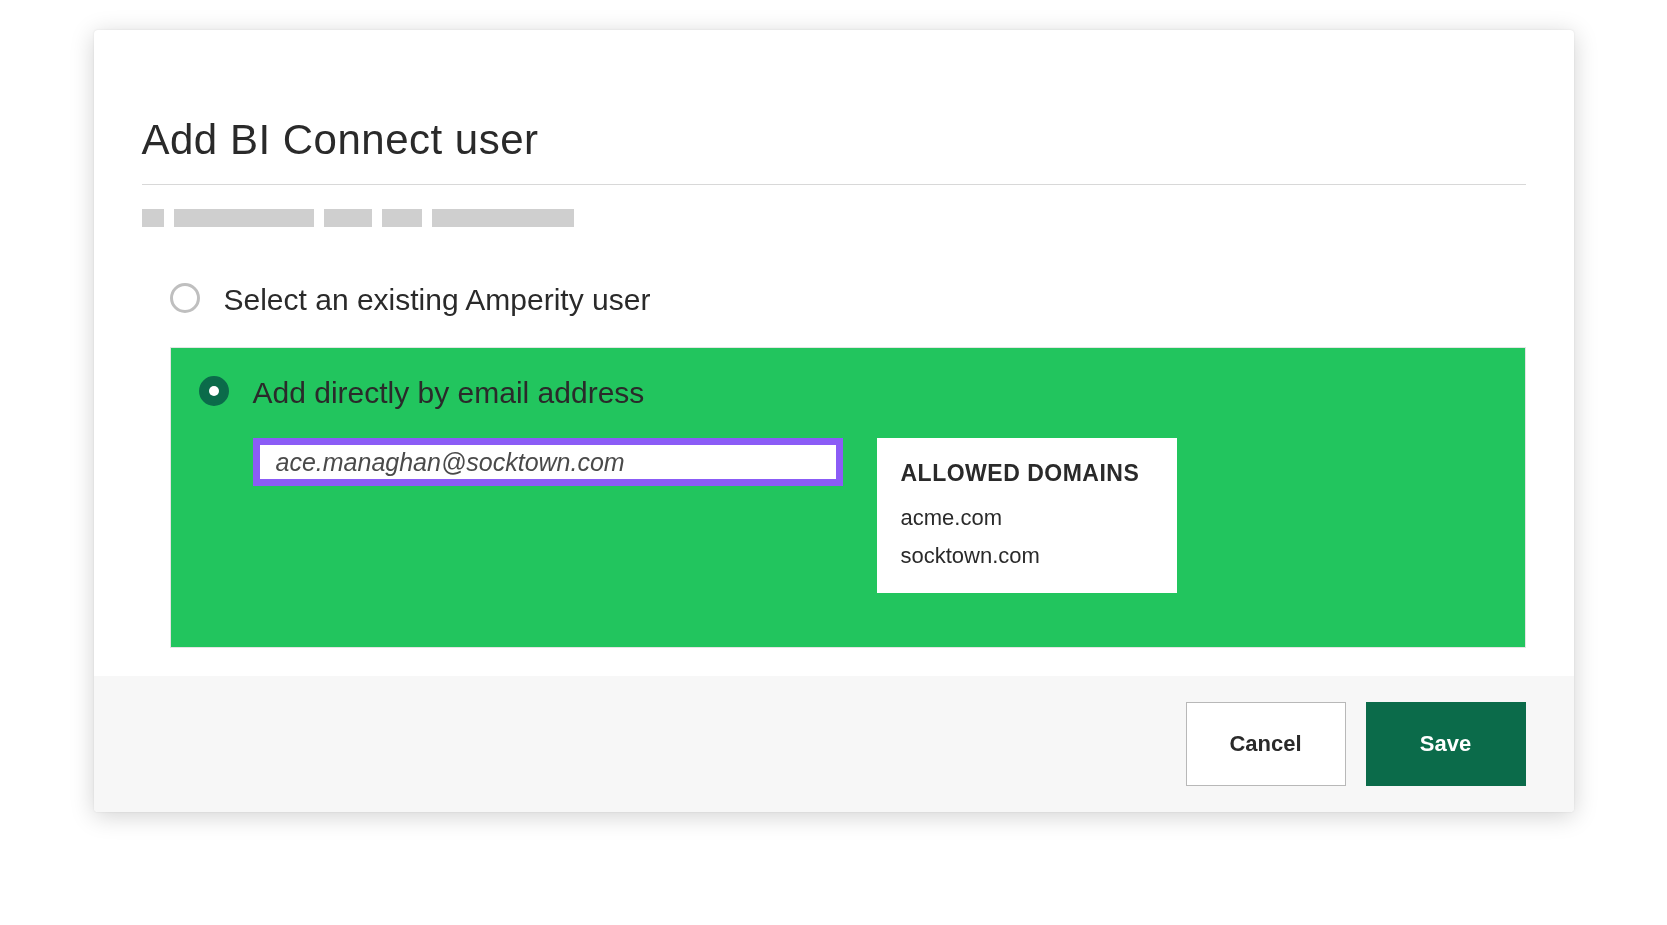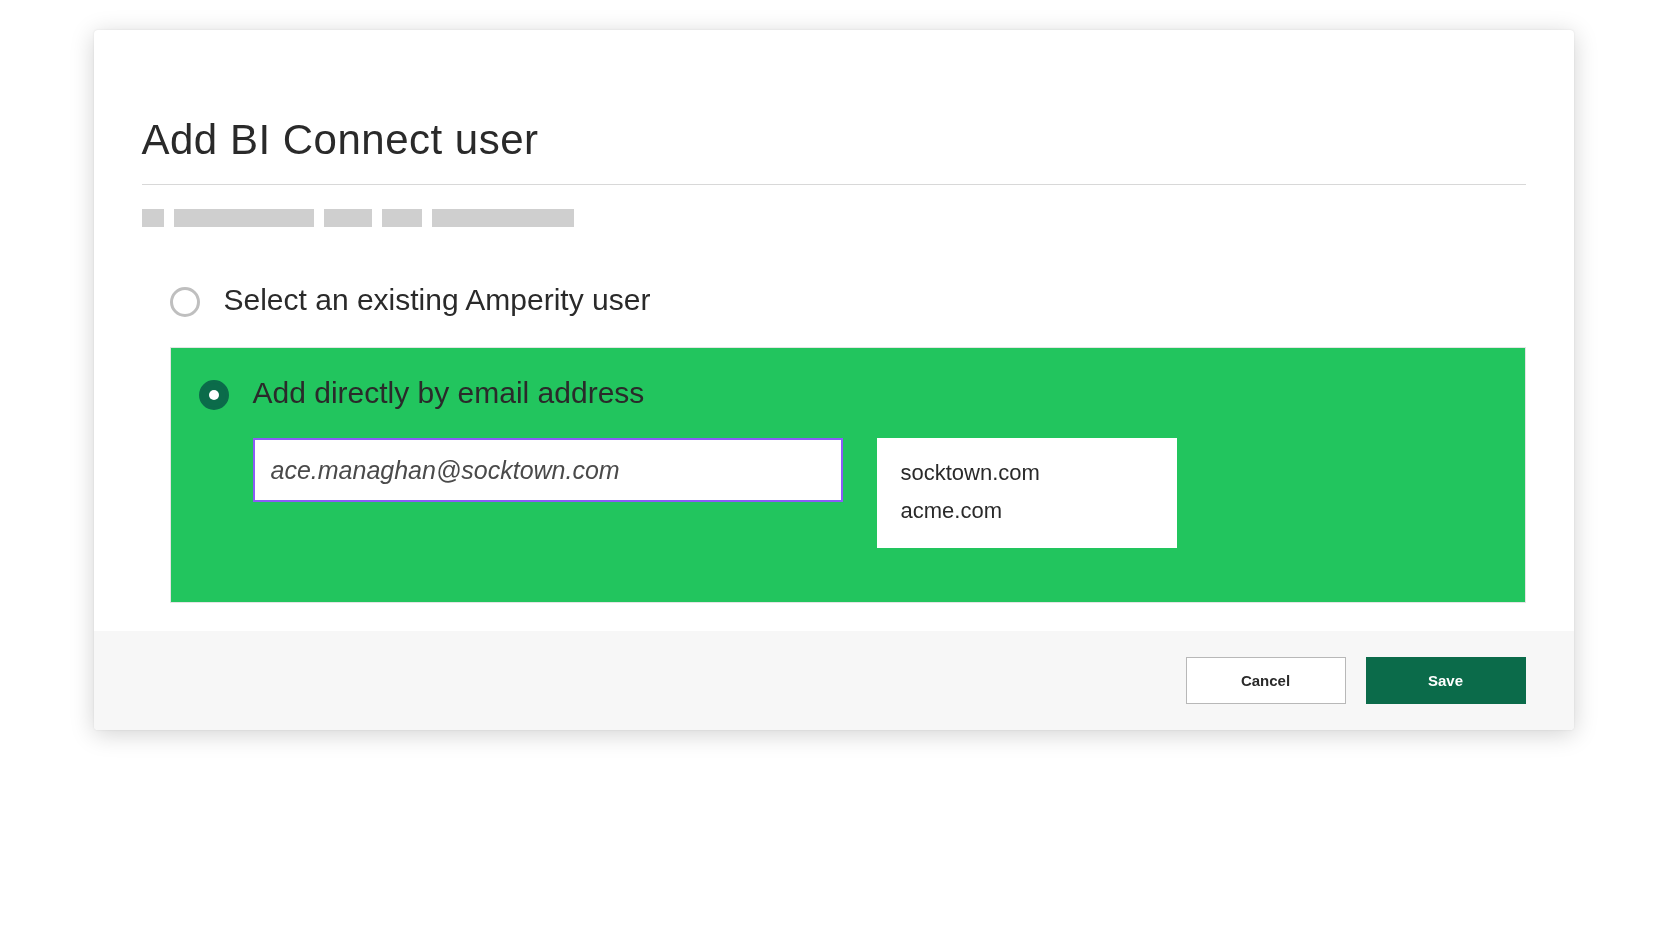--- a/index.html
+++ b/index.html
@@ -51,21 +51,21 @@
     .ph-bar.b3 { width: 48px; }
     .ph-bar.b4 { width: 40px; }
     .ph-bar.b5 { width: 142px; }
 
     .options {
       padding-left: 28px;
     }
 
     .radio-row {
       display: flex;
-      align-items: flex-end;
+      align-items: flex-start;
       gap: 24px;
       margin-bottom: 30px;
     }
     .radio-circle {
       width: 30px;
       height: 30px;
       border: 3px solid #bfbfbf;
       border-radius: 50%;
       flex-shrink: 0;
       cursor: pointer;
@@ -102,26 +102,26 @@
     }
 
     .panel-content {
       display: flex;
       gap: 34px;
       padding-left: 54px;
       align-items: flex-start;
     }
     .email-input {
       width: 590px;
-      height: 64px;
+      height: 48px;
       font-size: 25px;
       font-style: italic;
       color: #4a4a4a;
       padding: 0 16px;
-      border: 2px solid #8b5cf6;
+      border: 7px solid #8b5cf6;
       background: #ffffff;
       outline: none;
     }
     .domains-card {
       background: #ffffff;
       padding: 22px 30px 24px 24px;
       min-width: 300px;
     }
     .domains-heading {
       font-size: 23px;
@@ -140,23 +140,23 @@
     }
 
     .modal-footer {
       background: #f7f7f7;
       padding: 26px 48px;
       display: flex;
       justify-content: flex-end;
       gap: 20px;
     }
     .btn {
-      font-size: 15px;
+      font-size: 22px;
       font-weight: 600;
-      padding: 14px 38px;
+      padding: 28px 38px;
       border: none;
       cursor: pointer;
       min-width: 160px;
     }
     .btn-cancel {
       background: #ffffff;
       color: #2a2a2a;
       border: 1px solid #b8b8b8;
     }
     .btn-save {
@@ -190,22 +190,23 @@
       <div class="selected-panel">
         <div class="radio-row">
           <div class="radio-circle selected"></div>
           <div class="radio-label">Add directly by email address</div>
         </div>
 
         <div class="panel-content">
           <input type="text" class="email-input" value="ace.managhan@socktown.com" style="">
 
           <div class="domains-card">
+            <div class="domains-heading">ALLOWED DOMAINS</div>
+            <div class="domain-item">acme.com</div>
             <div class="domain-item">socktown.com</div>
-            <div class="domain-item">acme.com</div>
           </div>
         </div>
       </div>
 
     </div>
   </div>
 
   <div class="modal-footer">
     <button class="btn btn-cancel">Cancel</button>
     <button class="btn btn-save">Save</button>

